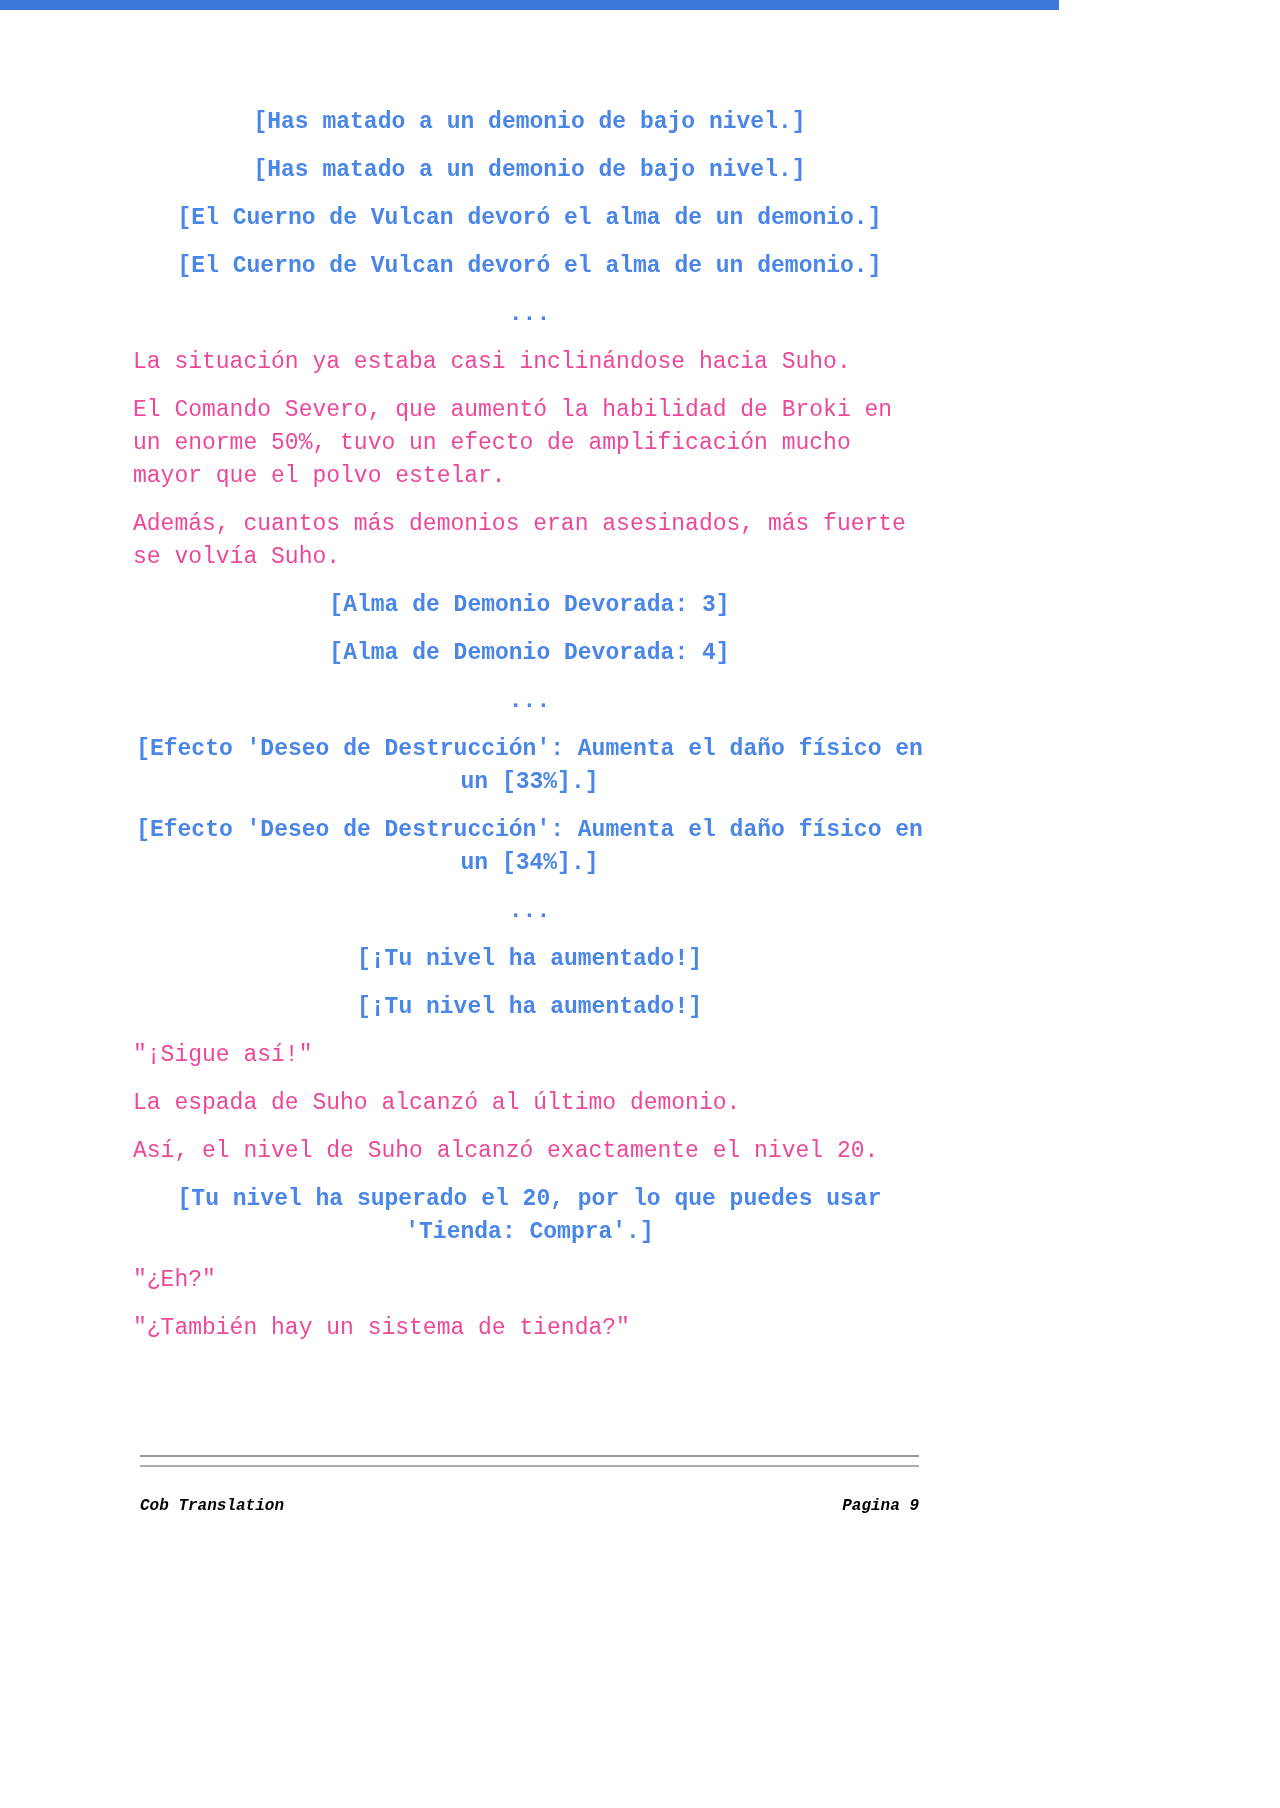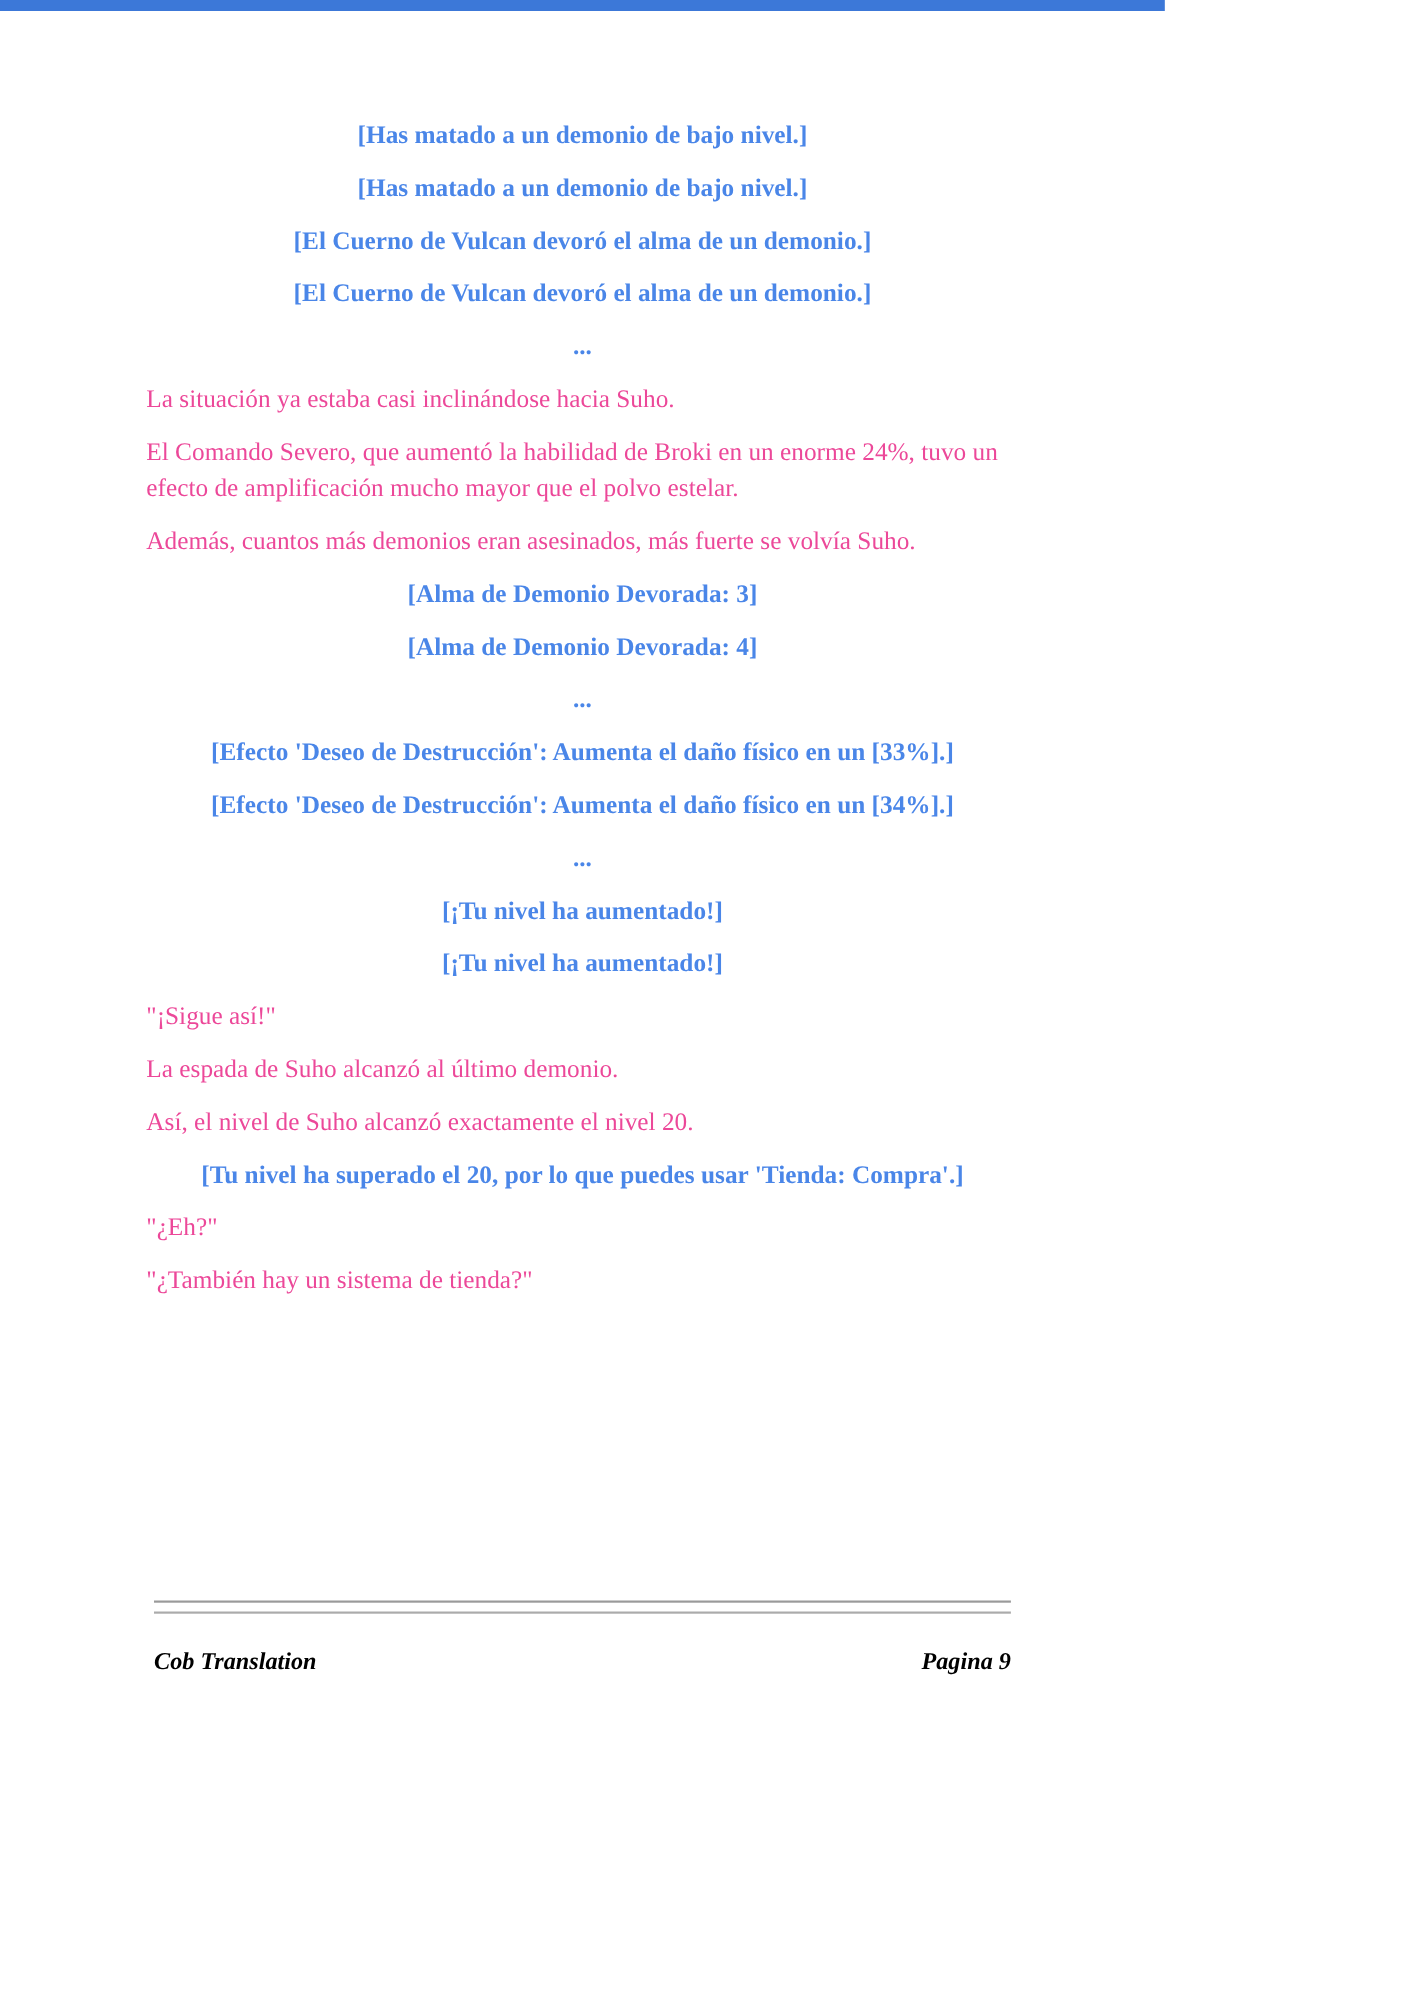--- a/index.html
+++ b/index.html
@@ -1,21 +1,21 @@
 <!DOCTYPE html>
 <html style="--accent: #4a86e8; --bar: #3c78d8;"><head>
 <meta charset="utf-8">
 <style>
   html, body { margin: 0; padding: 0; background: #ffffff; }
   .doc {
     position: relative;
     width: 1059px;
     height: 1808px;
     background: #ffffff;
-    font-family: Liberation Serif, serif;
+    font-family: Liberation Mono, monospace;
     overflow: hidden;
   }
   .top-bar {
     width: 100%;
     height: 10px;
     background: var(--bar, #3c78d8);
   }
   .content {
     padding: 96px 133px 0 133px;
   }
@@ -43,41 +43,41 @@
   .footer .rule + .rule {
     margin-top: 8px;
     border-top-width: 2px;
     border-top-color: #ababab;
   }
   .footer .foot-row {
     margin-top: 30px;
     display: flex;
     justify-content: space-between;
     align-items: baseline;
-    font-size: 22px;
+    font-size: 16px;
     font-weight: bold;
     font-style: italic;
     color: #000000;
   }
 </style>
 </head>
 <body>
 
 <div class="doc">
 
   <div class="top-bar"></div>
 
   <main class="content">
     <p class="sys">[Has matado a un demonio de bajo nivel.]</p>
     <p class="sys">[Has matado a un demonio de bajo nivel.]</p>
     <p class="sys">[El Cuerno de Vulcan devoró el alma de un demonio.]</p>
     <p class="sys">[El Cuerno de Vulcan devoró el alma de un demonio.]</p>
     <p class="sys">...</p>
     <p class="para">La situación ya estaba casi inclinándose hacia Suho.</p>
-    <p class="para">El Comando Severo, que aumentó la habilidad de Broki en un enorme 24%, tuvo un efecto de amplificación mucho mayor que el polvo estelar.</p>
+    <p class="para">El Comando Severo, que aumentó la habilidad de Broki en un enorme 50%, tuvo un efecto de amplificación mucho mayor que el polvo estelar.</p>
     <p class="para">Además, cuantos más demonios eran asesinados, más fuerte se volvía Suho.</p>
     <p class="sys">[Alma de Demonio Devorada: 3]</p>
     <p class="sys">[Alma de Demonio Devorada: 4]</p>
     <p class="sys">...</p>
     <p class="sys">[Efecto 'Deseo de Destrucción': Aumenta el daño físico en un [33%].]</p>
     <p class="sys">[Efecto 'Deseo de Destrucción': Aumenta el daño físico en un [34%].]</p>
     <p class="sys">...</p>
     <p class="sys">[¡Tu nivel ha aumentado!]</p>
     <p class="sys">[¡Tu nivel ha aumentado!]</p>
     <p class="para">"¡Sigue así!"</p>

